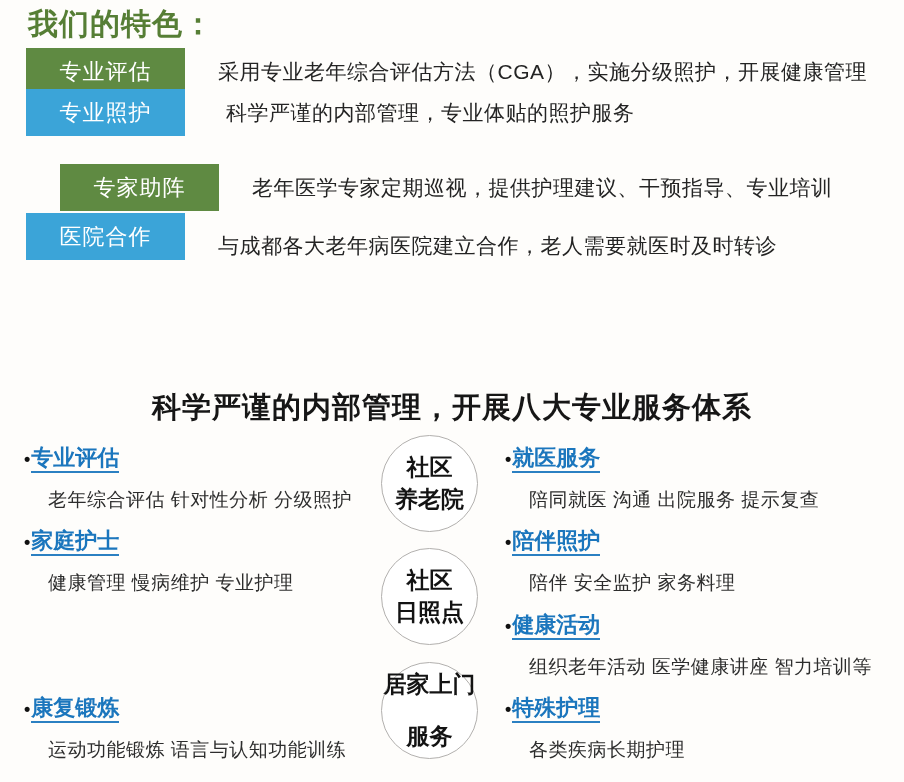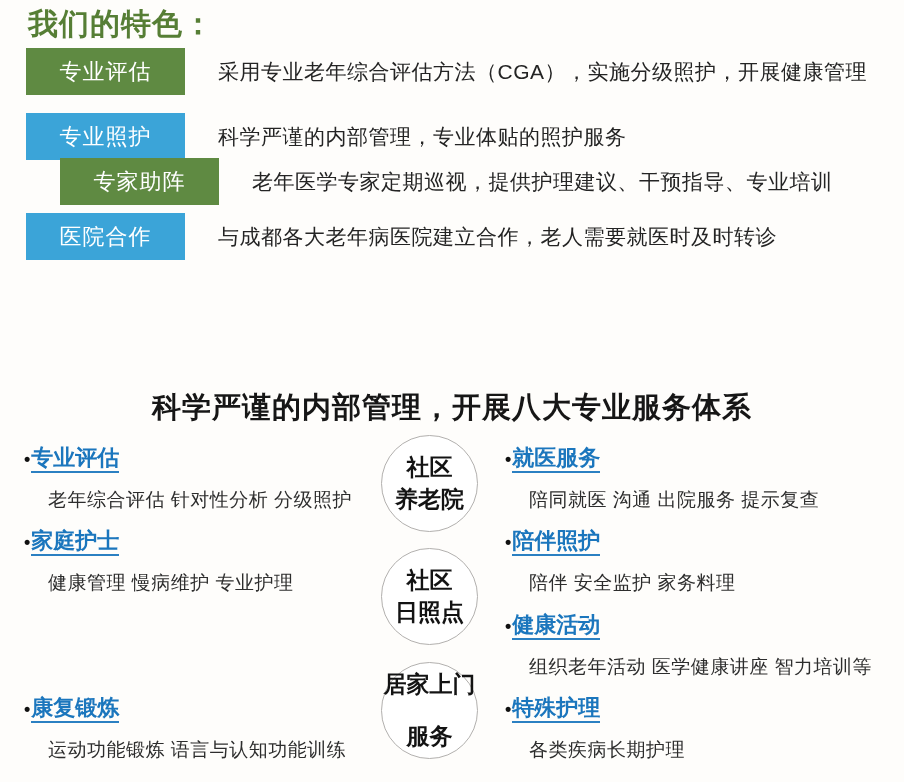--- a/index.html
+++ b/index.html
@@ -13,21 +13,21 @@
   }
   .page { position:absolute; inset:0; width:904px; height:782px; }
 
   
   .page-title {
     position:absolute; left:28px; top:4px;
     font-size:30px; font-weight:bold; color:#567e35; letter-spacing:1px;
     white-space:nowrap;
   }
   .feature-row { position:absolute; left:26px; display:flex; align-items:center; }
-  .fr0 { top:48px; } .fr1 { top:113px; } .fr2 { top:158px;padding-left:34px; } .fr3 { top:213px; }
+  .fr0 { top:48px; } .fr1 { top:89px;gap:8px; } .fr2 { top:164px;padding-left:34px; } .fr3 { top:213px;align-items:flex-end; }
   .tag {
     width:159px; height:47px; flex:0 0 159px;
     display:flex; align-items:center; justify-content:center;
     color:#ffffff; font-size:22px; letter-spacing:1px; white-space:nowrap;
   }
   .tag.green { background:#5f8a42; }
   .tag.blue  { background:#3ba4d8; }
   .feature-desc {
     margin-left:33px; font-size:21px; color:#242424; white-space:nowrap;
     letter-spacing:0.5px;

